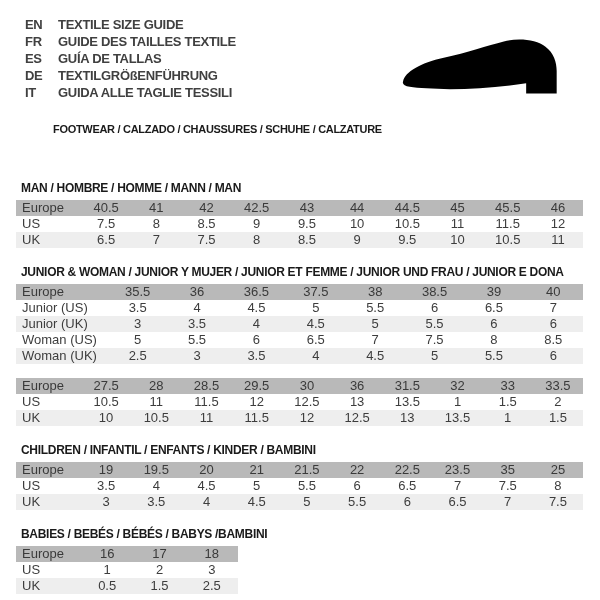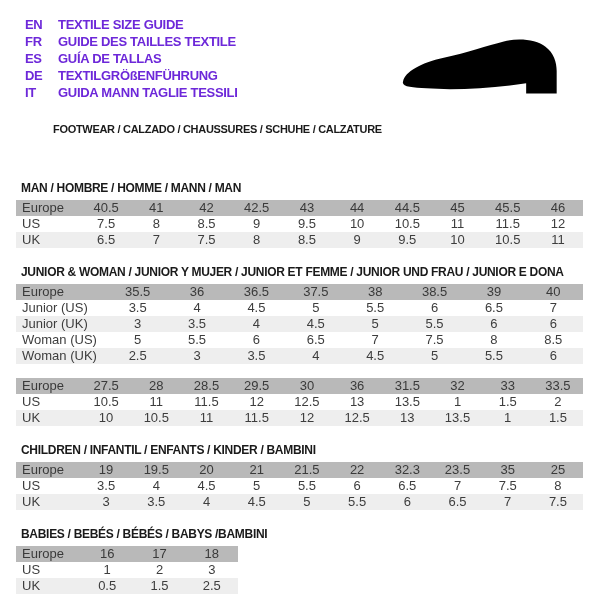--- a/index.html
+++ b/index.html
@@ -19,21 +19,21 @@
 
   
   .top-header { position: relative; height: 97px; }
   .lang-list { margin-left: 9px; }
   .lang-row {
     display: flex;
     font-weight: bold;
     font-size: 13px;
     line-height: 17px;
     letter-spacing: -0.3px;
-    color: #6d28d9;
+    color: #404040;
   }
   .lang-code { width: 33px; flex: 0 0 33px; }
   .lang-text { white-space: nowrap; }
 
   .shoe-wrap {
     position: absolute;
     top: 20px;
     left: 382px;
     width: 178px;
     height: 62px;
@@ -103,21 +103,21 @@
         <div class="lang-row">
           <span class="lang-code">ES</span>
           <span class="lang-text">GUÍA DE TALLAS</span>
         </div>
         <div class="lang-row">
           <span class="lang-code">DE</span>
           <span class="lang-text">TEXTILGRÖßENFÜHRUNG</span>
         </div>
         <div class="lang-row">
           <span class="lang-code">IT</span>
-          <span class="lang-text">GUIDA MANN TAGLIE TESSILI</span>
+          <span class="lang-text">GUIDA ALLE TAGLIE TESSILI</span>
         </div>
       </div>
     <div class="shoe-wrap">
       <svg viewBox="0 0 175 60" preserveAspectRatio="xMidYMid meet" aria-hidden="true">
         <path fill="#000000" d="M5,44
           C7,35 22,26 45,21
           C68,16 88,9 104,5
           C118,1 136,3 145,10
           C153,16 156,25 156,34
           L156,56
@@ -283,21 +283,21 @@
         <div class="section-title">CHILDREN / INFANTIL / ENFANTS / KINDER / BAMBINI</div>
         <div class="size-table table-children">
           <div class="size-row header-row">
             <div class="cell-label">Europe</div>
             <div class="cell-value">19</div>
             <div class="cell-value">19.5</div>
             <div class="cell-value">20</div>
             <div class="cell-value">21</div>
             <div class="cell-value">21.5</div>
             <div class="cell-value">22</div>
-            <div class="cell-value">32.3</div>
+            <div class="cell-value">22.5</div>
             <div class="cell-value">23.5</div>
             <div class="cell-value">35</div>
             <div class="cell-value">25</div>
           </div>
           <div class="size-row">
             <div class="cell-label">US</div>
             <div class="cell-value">3.5</div>
             <div class="cell-value">4</div>
             <div class="cell-value">4.5</div>
             <div class="cell-value">5</div>

